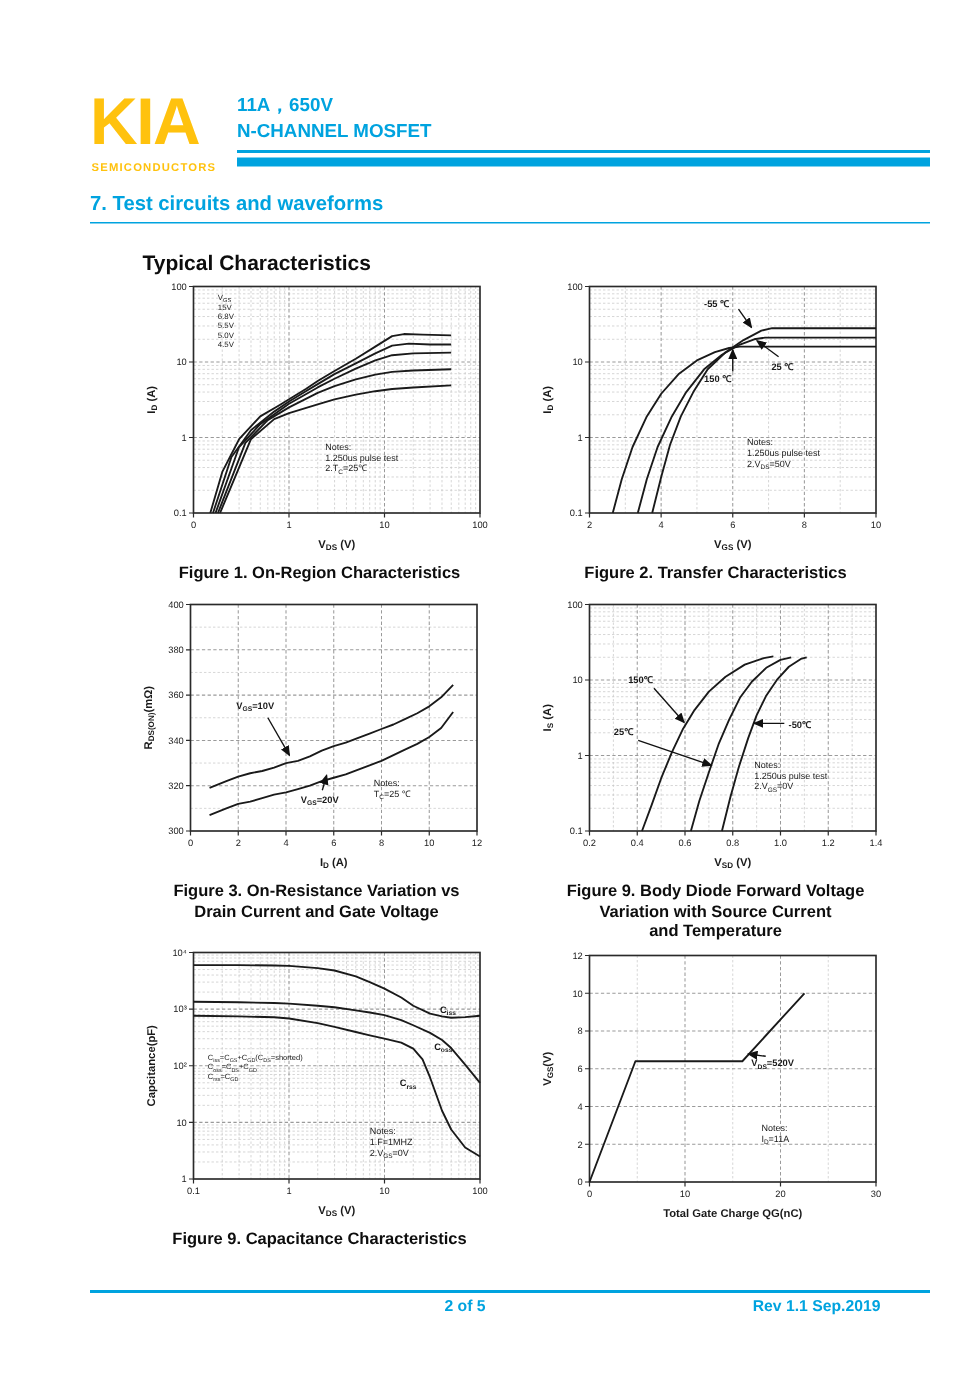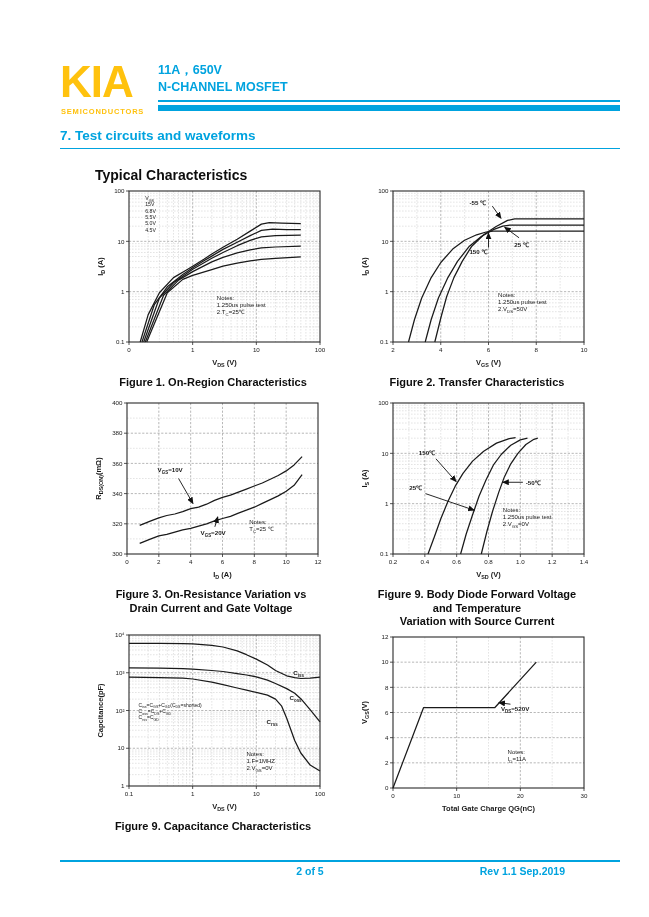--- a/index.html
+++ b/index.html
@@ -18,21 +18,21 @@
         border-bottom:1.5px solid #00A3DF;padding-bottom:5px;}
   .main-title{left:95px;top:143px;font-size:14px;font-weight:bold;color:#0d0d0d;}
   
   .figure{position:absolute;width:250px;}
   .figure svg{display:block;width:240px;height:190px;margin:0 auto;}
   .figure svg text{font-family:"Liberation Sans",sans-serif;}
   .caption{margin-top:4px;text-align:center;font-size:11px;font-weight:bold;color:#0d0d0d;line-height:13.5px;}
   
   .footer-line{left:60px;top:836px;width:560px;height:1.5px;background:#00A3DF;}
   .page-info{left:160px;top:841px;width:300px;text-align:center;font-size:10.5px;font-weight:bold;color:#00A3DF;}
-  .revision{left:455px;top:841px;width:110px;text-align:right;font-size:10.5px;font-weight:bold;color:#00A3DF;}
+  .revision{left:477px;top:841px;width:110px;text-align:right;font-size:10.5px;font-weight:bold;color:#00A3DF;}
 </style>
 </head>
 <body>
 
 <div class="page">
 
   <div class="abs logo">KIA</div>
   <div class="abs logo-sub">SEMICONDUCTORS</div>
   <div class="abs subtitle">
     <div>11A，650V</div>
@@ -364,22 +364,22 @@
         <text x="52.235" y="95.82499999999999" font-size="6.2" fill="#1a1a1a" font-weight="bold"><tspan>25℃</tspan></text>
         <line x1="68.47" y1="99.6" x2="117.175" y2="116.21" stroke="#111" stroke-width="0.9" marker-end="url(#arr3)"></line>
         <text x="168.745" y="91.295" font-size="6.2" fill="#1a1a1a" font-weight="bold"><tspan>-50℃</tspan></text>
         <line x1="165.88" y1="88.275" x2="145.825" y2="88.275" stroke="#111" stroke-width="0.9" marker-end="url(#arr3)"></line>
         <text x="145.825" y="117.72" font-size="6" fill="#1a1a1a"><tspan>Notes:</tspan></text>
         <text x="145.825" y="125.02" font-size="6" fill="#1a1a1a"><tspan>1.250us pulse test</tspan></text>
         <text x="145.825" y="132.32" font-size="6" fill="#1a1a1a"><tspan>2.V</tspan><tspan dy="1.6" font-size="4.32">GS</tspan><tspan dy="-1.6">=0V</tspan></text>
       </svg>
     <div class="caption">
       <div>Figure 9. Body Diode Forward Voltage</div>
+      <div>Variation with Source Current</div>
       <div>and Temperature</div>
-      <div>Variation with Source Current</div>
     </div>
   </div>
 
   <div class="figure" style="left:88px;top:602px;">
     <svg viewBox="0 0 240 190">
         <line x1="55.16557639060681" y1="9" x2="55.16557639060681" y2="160" stroke="#c8c8c8" stroke-width="0.5" stroke-dasharray="1.6,1.4"></line>
         <line x1="66.37671988381851" y1="9" x2="66.37671988381851" y2="160" stroke="#c8c8c8" stroke-width="0.5" stroke-dasharray="1.6,1.4"></line>
         <line x1="74.3311527812136" y1="9" x2="74.3311527812136" y2="160" stroke="#c8c8c8" stroke-width="0.5" stroke-dasharray="1.6,1.4"></line>
         <line x1="80.50109027605986" y1="9" x2="80.50109027605986" y2="160" stroke="#c8c8c8" stroke-width="0.5" stroke-dasharray="1.6,1.4"></line>
         <line x1="85.54229627442533" y1="9" x2="85.54229627442533" y2="160" stroke="#c8c8c8" stroke-width="0.5" stroke-dasharray="1.6,1.4"></line>

